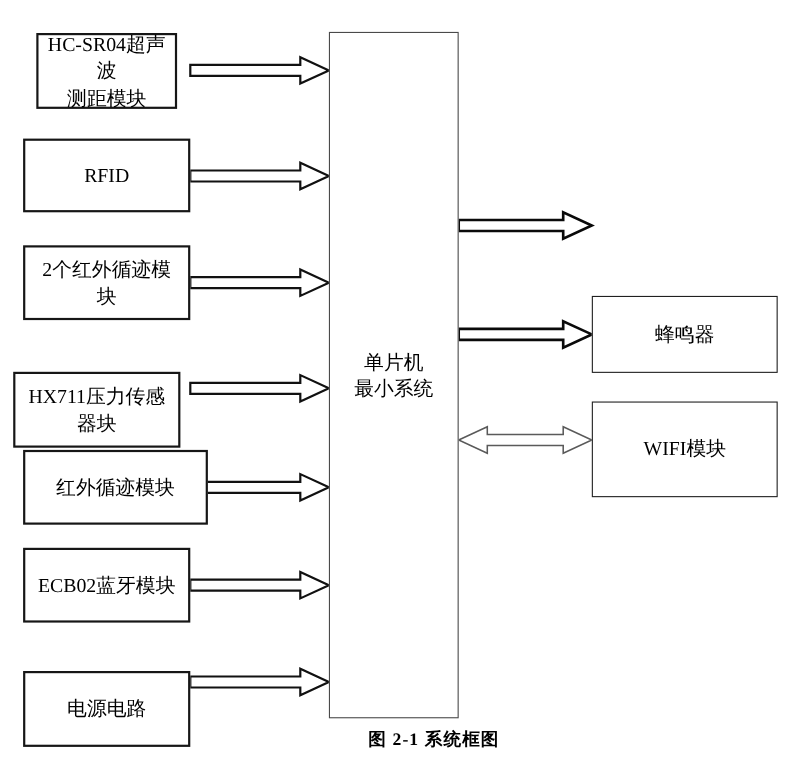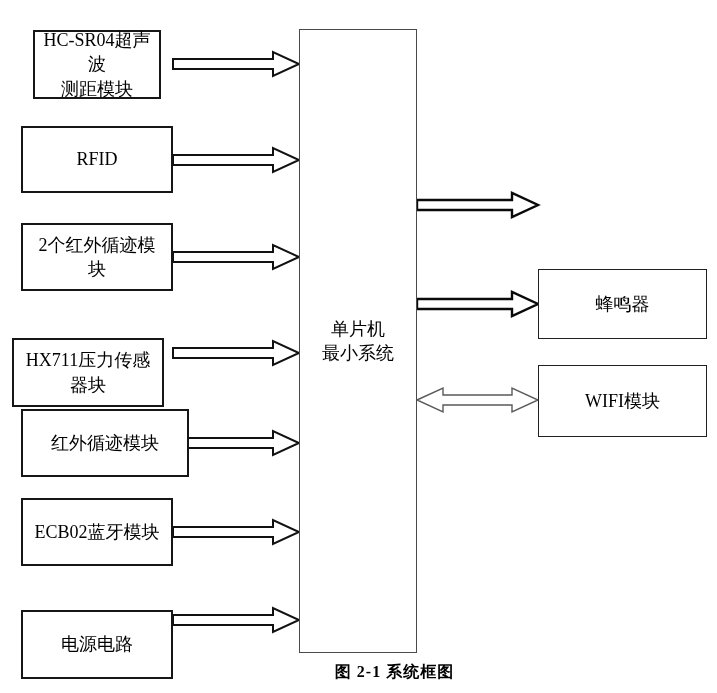--- a/index.html
+++ b/index.html
@@ -74,17 +74,17 @@
   <div class="box left-box" style="left:12px; top:319px; width:152px; height:69px;margin-top:19px;">HX711压力传感
 器块</div>
   <div class="box left-box" style="left:21px; top:409px; width:168px; height:68px;">红外循迹模块</div>
   <div class="box left-box" style="left:21px; top:498px; width:152px; height:68px;">ECB02蓝牙模块</div>
   <div class="box left-box" style="left:21px; top:610px; width:152px; height:69px;">电源电路</div>
 
   <div class="box center-box" style="left:299px; top:29px; width:118px; height:624px;">单片机
 最小系统</div>
 
   <div class="box right-box" style="left:538px; top:269px; width:169px; height:70px;">蜂鸣器</div>
-  <div class="box right-box" style="left:538px; top:365px; width:169px; height:72px;">WIFI模块</div>
+  <div class="box right-box" style="left:538px; top:365px; width:169px; height:87px;">WIFI模块</div>
 
   <div class="caption">图 2-1 系统框图</div>
 
 </div>
 
 </body></html>

